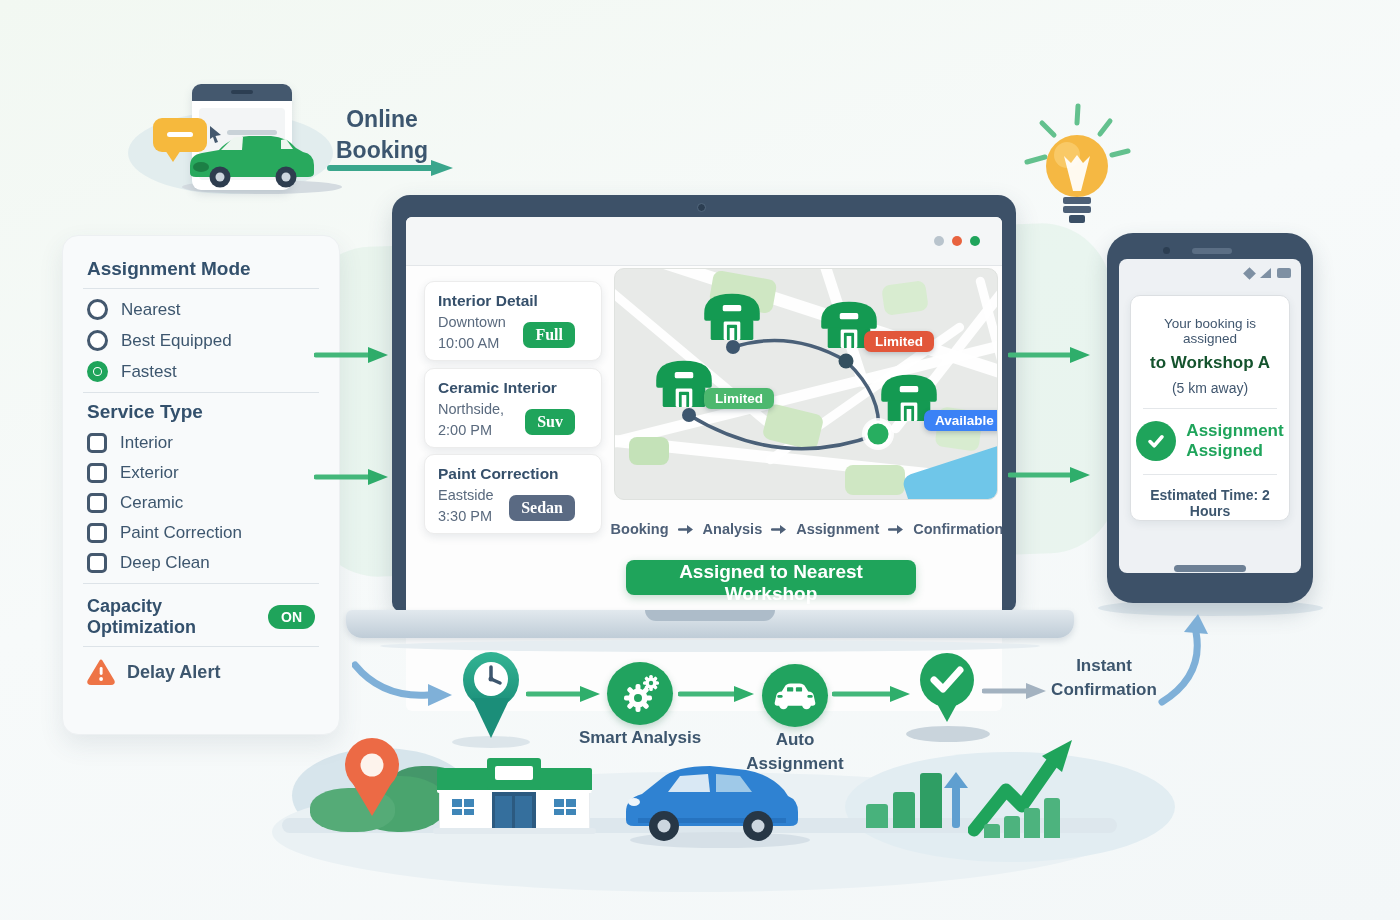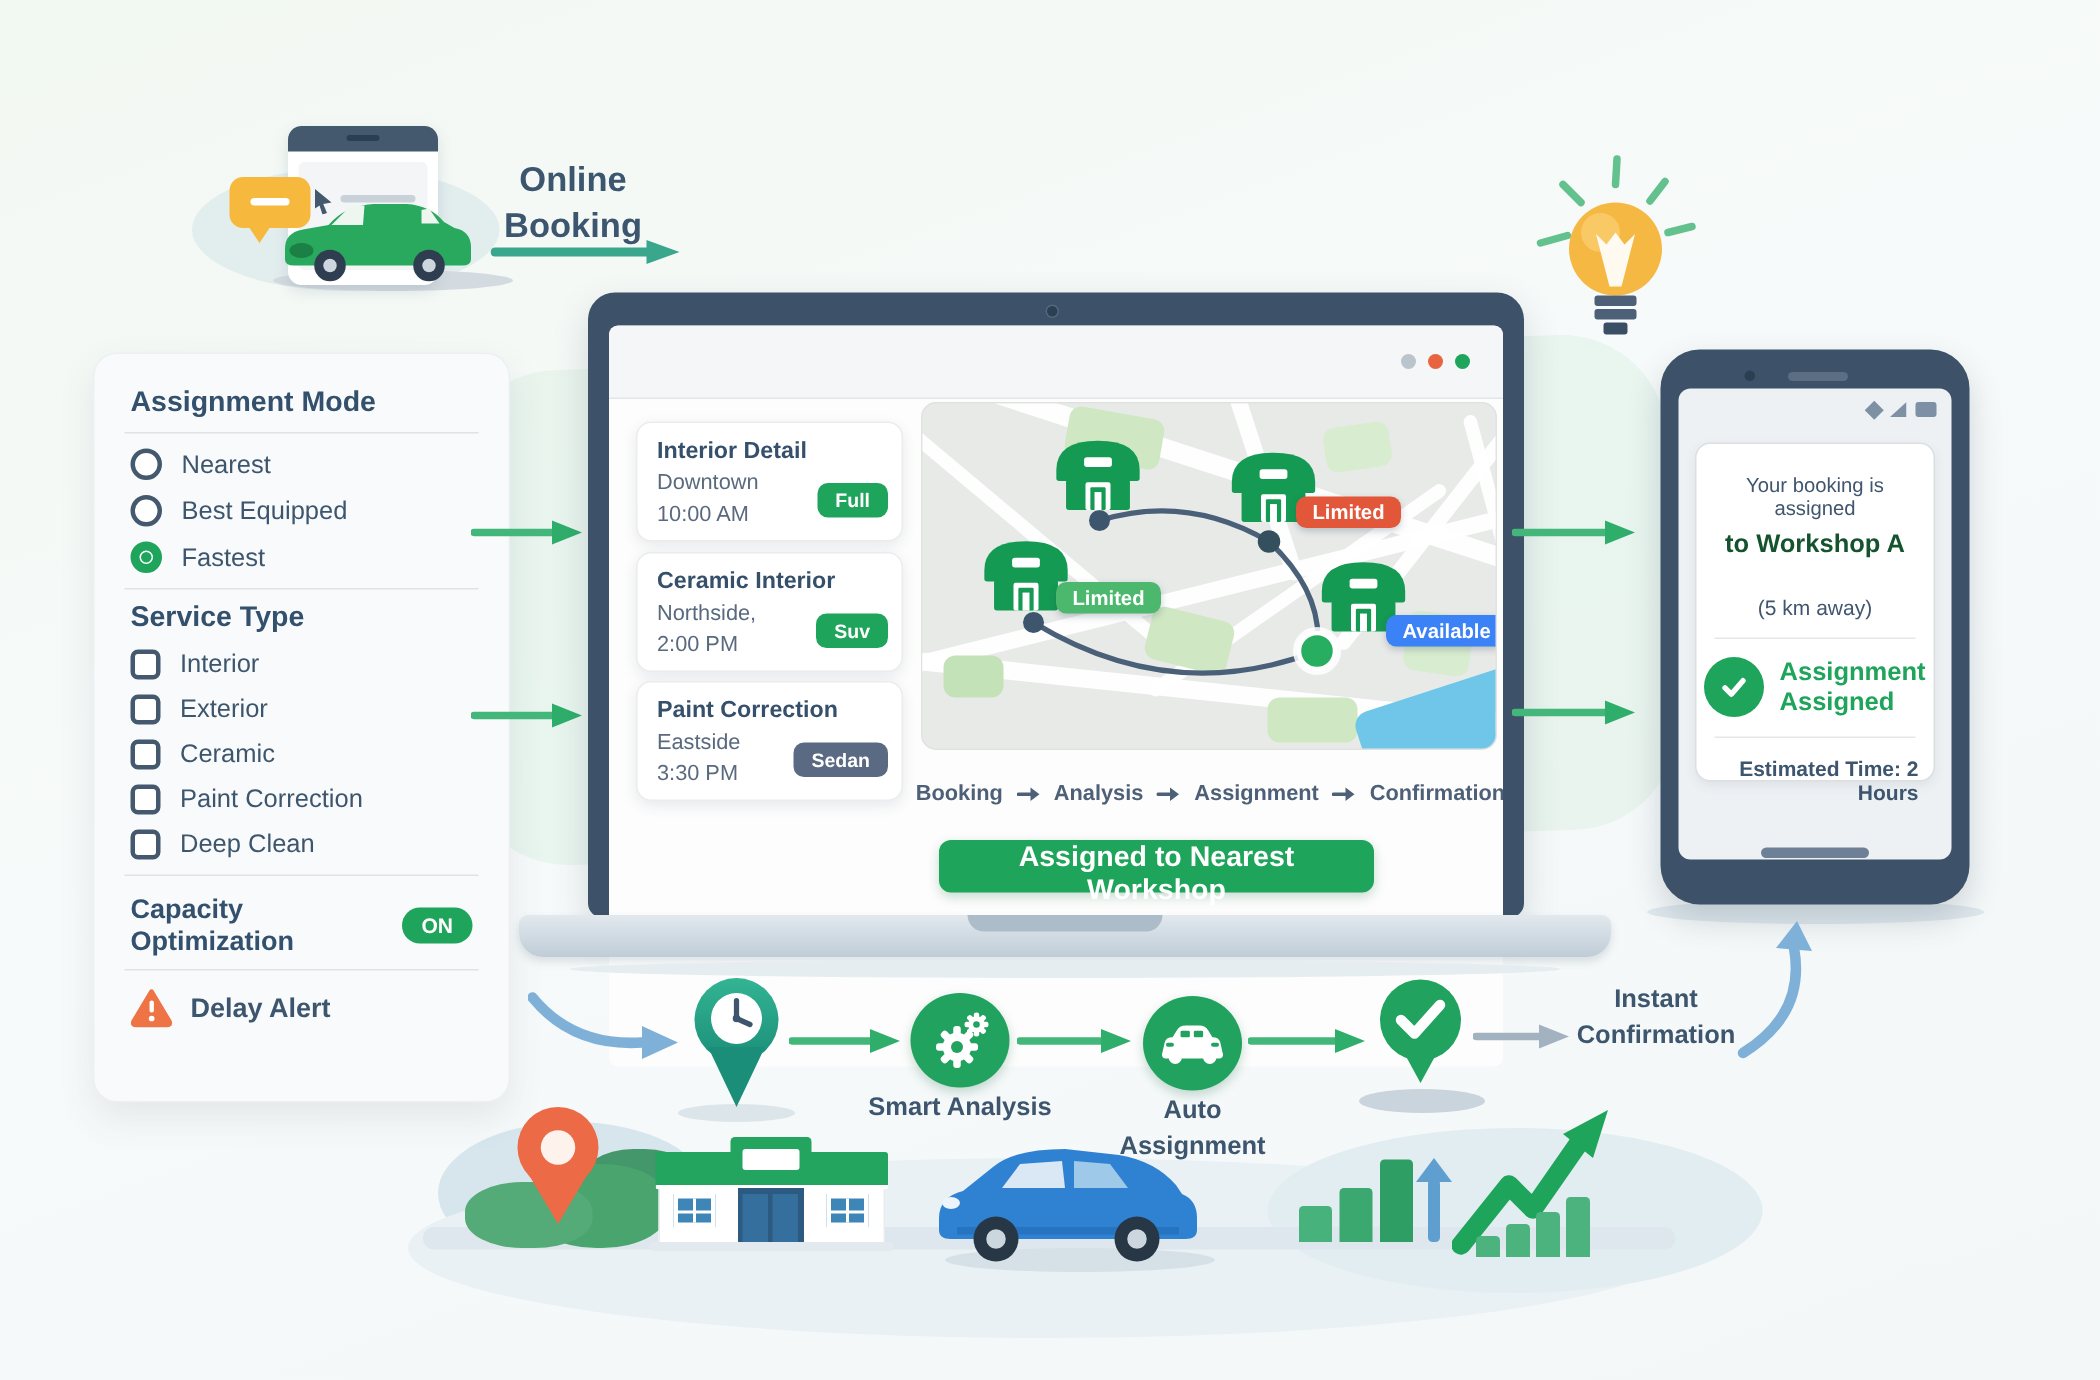--- a/index.html
+++ b/index.html
@@ -61,21 +61,21 @@
   .screen{left:14px;top:22px;width:596px;height:494px;background:#fdfdfd;border-radius:6px;overflow:hidden;}
   .topbar{left:0;top:0;width:100%;height:48px;background:#f4f6f7;border-bottom:1px solid #e3e6e9;}
   .dots{right:22px;top:19px;display:flex;gap:8px;}
   .dot{width:10px;height:10px;border-radius:50%;}
   .dot.gy{background:#b9c4cd;} .dot.rd{background:#e8633f;} .dot.gn{background:#1fa45b;}
 
   .bcard{left:18px;width:176px;height:78px;background:#fff;border:1px solid #ececec;border-radius:10px;box-shadow:0 3px 9px rgba(40,60,80,.10);}
   .bcard .t{left:13px;top:10px;font-size:15.5px;font-weight:bold;color:#36506b;position:absolute;}
   .bcard .l{left:13px;top:32px;font-size:14.5px;color:#5a6a7e;position:absolute;}
   .bcard .tm{left:13px;top:53px;font-size:14.5px;color:#5a6a7e;position:absolute;}
-  .badge{position:absolute;right:9px;top:40px;color:#fff;font-size:13px;font-weight:bold;border-radius:7px;padding:4px 12px;}
+  .badge{position:absolute;right:26px;top:40px;color:#fff;font-size:16px;font-weight:bold;border-radius:7px;padding:4px 12px;font-family:Liberation Serif, serif;}
   .badge.green{background:#1fa45b;} .badge.slate{background:#5a6a83;}
 
   .map{left:208px;top:51px;width:382px;height:230px;background:#e8eae8;border:1px solid #dfe2df;border-radius:10px;overflow:hidden;}
   .road{position:absolute;background:#fff;border-radius:6px;opacity:.92;}
   .rd1{width:500px;height:13px;left:-50px;top:36px;transform:rotate(18deg);}
   .rd2{width:500px;height:11px;left:-60px;top:120px;transform:rotate(-14deg);}
   .rd3{width:320px;height:11px;left:40px;top:-40px;transform:rotate(72deg);}
   .rd4{width:320px;height:11px;left:200px;top:-50px;transform:rotate(60deg);}
   .rd5{width:300px;height:10px;left:220px;top:40px;transform:rotate(-52deg);}
   .rd6{width:420px;height:12px;left:-30px;top:185px;transform:rotate(6deg);}
@@ -112,26 +112,26 @@
   .ph-cam{left:56px;top:14px;width:7px;height:7px;border-radius:50%;background:#2c3e52;}
   .ph-spk{left:85px;top:15px;width:40px;height:6px;border-radius:4px;background:#5b6e84;}
   .ph-screen{left:12px;top:26px;width:182px;height:314px;background:#eef1f4;border-radius:8px;overflow:hidden;}
   .stat{right:10px;top:9px;display:flex;gap:6px;align-items:center;}
   .st-d{width:9px;height:9px;background:#7e90a3;transform:rotate(45deg);}
   .st-b{width:14px;height:10px;background:#7e90a3;border-radius:2px;}
   .pcard{left:11px;top:36px;width:160px;height:226px;background:#fff;border:1px solid #dcdfe2;border-radius:10px;
     box-shadow:0 3px 8px rgba(40,60,80,.08);box-sizing:border-box;padding:20px 10px 0;text-align:center;}
   .pl1{font-size:13.5px;color:#40566e;}
   .pl2{font-size:17px;font-weight:600;color:#14532d;margin-top:7px;}
-  .pl3{font-size:14px;color:#40566e;margin-top:24px;}
+  .pl3{font-size:14px;color:#40566e;margin-top:7px;}
   .p-hr{height:1px;background:#e4e7ea;margin:12px 2px;}
   .conf-row{display:flex;align-items:center;justify-content:center;gap:10px;}
   .check-circle{width:40px;height:40px;border-radius:50%;background:#1fa45b;flex:none;display:flex;align-items:center;justify-content:center;}
   .conf-text{font-size:17px;font-weight:bold;color:#1fa45b;line-height:1.2;text-align:left;}
-  .estimate{font-size:14px;font-weight:bold;color:#3d566e;text-align:right;}
+  .estimate{font-size:14px;font-weight:bold;color:#3d566e;}
   .phone-shadow{left:1098px;top:600px;width:225px;height:16px;background:#dfe8ed;border-radius:50%;}
 
   
   .ellipse-icon{position:absolute;width:66px;height:63px;border-radius:50%;background:#21a35f;display:flex;align-items:center;justify-content:center;box-shadow:0 3px 7px rgba(30,110,70,.25);}
   .gear-ellipse{left:607px;top:662px;}
   .car-ellipse{left:762px;top:664px;}
   .flow-label{position:absolute;text-align:center;font-size:17px;font-weight:600;color:#3d566e;line-height:1.4;}
   .lbl-smart{left:570px;top:726px;width:140px;}
   .lbl-auto{left:725px;top:728px;width:140px;}
   .lbl-instant{left:1042px;top:654px;width:124px;}

